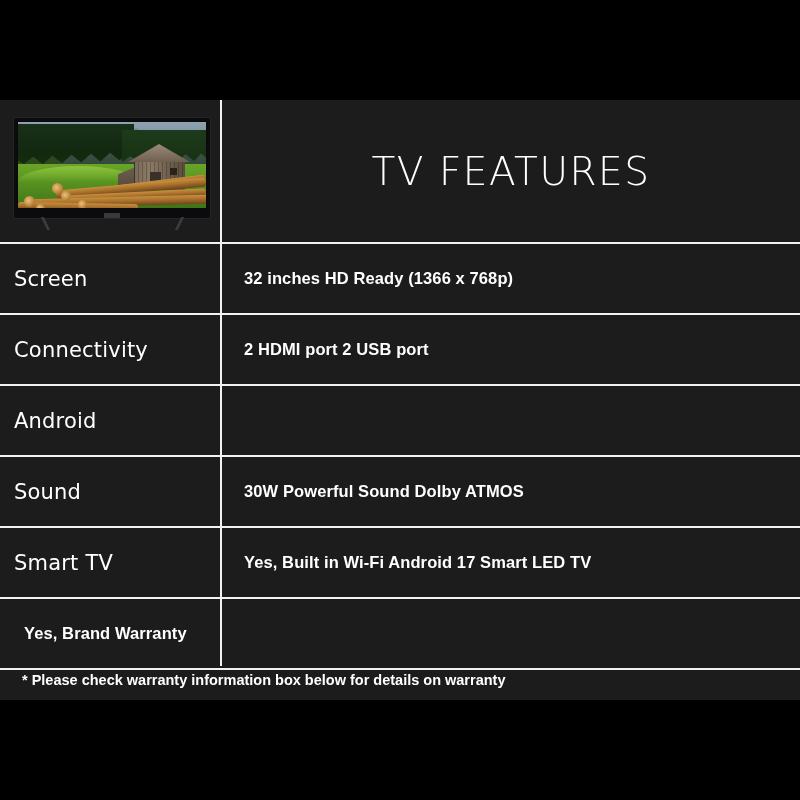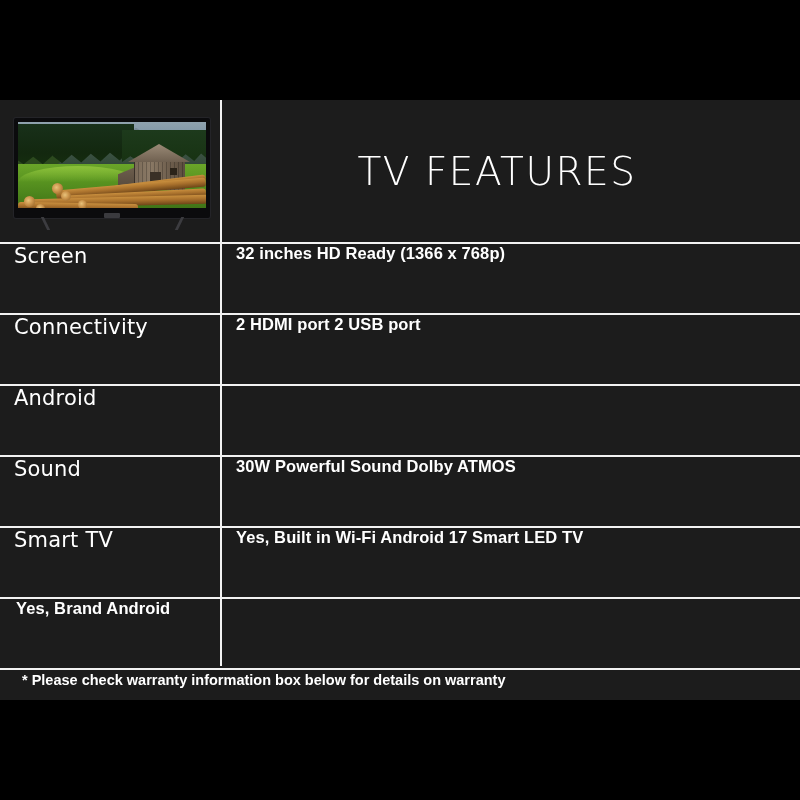--- a/index.html
+++ b/index.html
@@ -63,21 +63,21 @@
     height: 142px;
   }
   .tv-cell {
     position: absolute;
     left: 0; top: 0;
     width: 220px;
     height: 142px;
   }
   .title-cell {
     position: absolute;
-    left: 208px; top: 0;
+    left: 222px; top: 0;
     width: 578px;
     height: 142px;
     display: flex;
     align-items: center;
     justify-content: center;
   }
   .page-title {
     color: #ffffff;
     font-size: 39px;
     font-weight: 300;
@@ -242,36 +242,37 @@
   .divider {
     width: 800px;
     height: 2px;
     background: #f2f2f2;
   }
   .spec-row {
     position: relative;
     width: 800px;
     height: 69px;
     display: flex;
+    align-items: center;
   }
   .spec-label {
     width: 220px;
     flex: 0 0 220px;
     padding-left: 14px;
     box-sizing: border-box;
     color: #ffffff;
     font-size: 21px;
     font-weight: 400;
     font-family: "DejaVu Sans", "Liberation Sans", sans-serif;
     letter-spacing: 0.2px;
     white-space: nowrap;
   }
   .spec-value {
     flex: 1 1 auto;
-    padding-left: 16px;
+    padding-left: 24px;
     box-sizing: border-box;
     color: #ffffff;
     font-size: 16.5px;
     font-weight: bold;
     font-family: "Liberation Sans", "DejaVu Sans", sans-serif;
     letter-spacing: 0.1px;
     white-space: nowrap;
   }
 
   
@@ -382,21 +383,21 @@
       <div class="divider"></div>
 
       <div class="spec-row">
         <div class="spec-label">Smart TV</div>
         <div class="spec-value">Yes, Built in Wi-Fi  Android 17 Smart LED TV</div>
       </div>
 
       <div class="divider"></div>
 
       <div class="spec-row">
-        <div class="spec-value">Yes, Brand Android</div>
+        <div class="spec-value">Yes, Brand Warranty</div>
       </div>
 
       <div class="divider"></div>
 
     </div>
 
     <div class="footnote">* Please check warranty information box below for details on warranty</div>
 
   </div>
 

